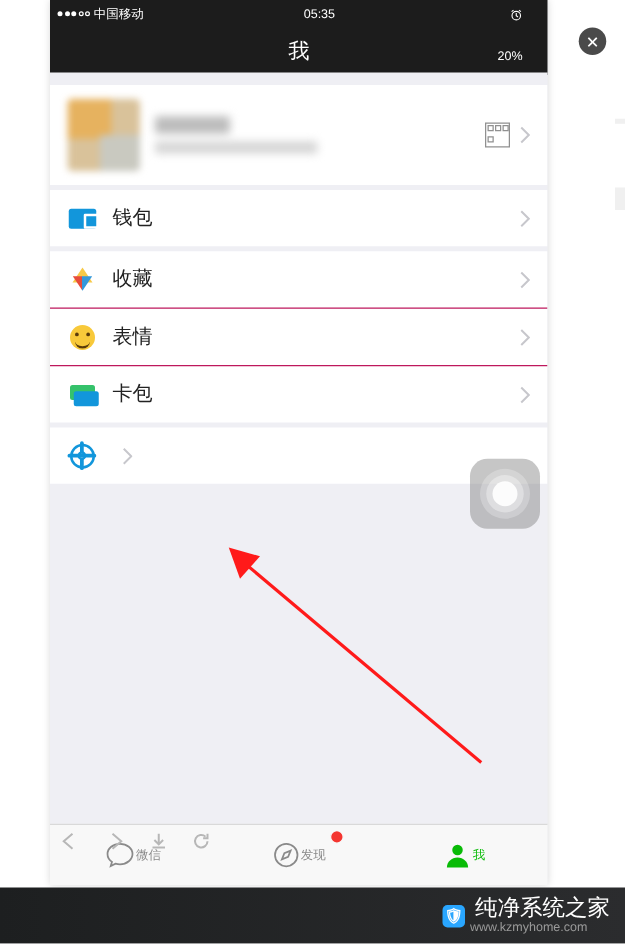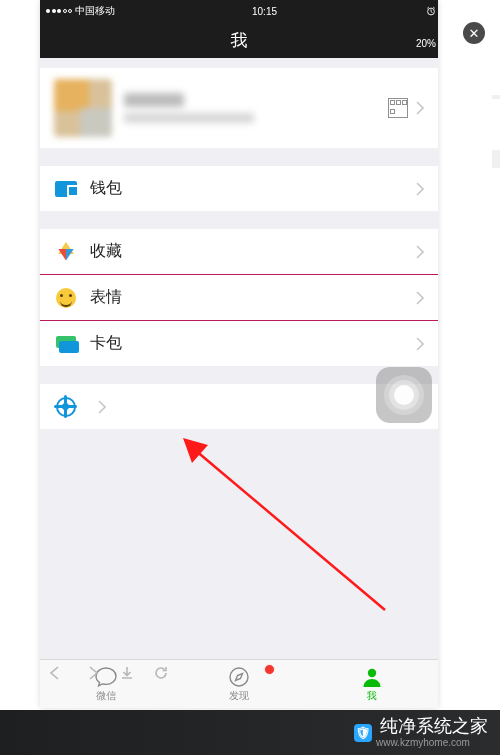--- a/index.html
+++ b/index.html
@@ -4,21 +4,21 @@
 <style>
   html,body{margin:0;padding:0;font-family:-apple-system,"Helvetica Neue",Arial,sans-serif;background:#fff;}
   #stage{position:relative;width:500px;height:755px;background:#fff;overflow:hidden;}
   .outer-close{position:absolute;right:15px;top:22px;width:22px;height:22px;border-radius:50%;background:#4a4a4a;color:#fff;display:flex;align-items:center;justify-content:center;font-size:13px;z-index:50;}
   .side-frag{position:absolute;right:0;background:#f0f0f0;width:8px;}
 
   
   .phone{position:absolute;left:40px;top:0;width:398px;height:708px;background:#efeff4;box-shadow:0 0 6px rgba(0,0,0,0.15);}
 
   
-  .statusbar{height:18px;background:#1c1c1c;color:#fff;font-size:10px;display:flex;align-items:center;padding:2px 2px 0 6px;justify-content:space-between;}
+  .statusbar{height:18px;background:#1c1c1c;color:#fff;font-size:10px;display:flex;align-items:center;padding:2px 20px 0 6px;justify-content:space-between;}
   .sb-left{display:flex;align-items:center;gap:3px;}
   .dots{display:flex;gap:1.5px;}
   .dot{width:4px;height:4px;border-radius:50%;background:#fff;}
   .dot.hollow{background:transparent;border:0.8px solid #fff;box-sizing:border-box;}
   .sb-right{display:flex;align-items:flex-end;gap:20px;flex-direction:column;}
   .battery{width:20px;height:9px;border:1px solid #fff;border-radius:2px;position:relative;}
   .battery::after{content:"";position:absolute;right:-3px;top:2px;width:2px;height:5px;background:#fff;border-radius:0 1px 1px 0;}
   .battery-fill{position:absolute;left:1px;top:1px;bottom:1px;width:20%;background:#fff;}
   .navbar{height:40px;background:#1c1c1c;color:#fff;display:flex;align-items:center;justify-content:center;font-size:17px;}
 
@@ -32,21 +32,21 @@
   .avatar .a3{position:absolute;right:0;bottom:0;width:55%;height:50%;background:#c9c9c0;}
   .name-block{flex:1;margin-left:12px;display:flex;flex-direction:column;gap:6px;filter:blur(3.5px);}
   .name-block .l1{height:14px;width:60px;background:#bcbcbc;border-radius:2px;}
   .name-block .l2{height:10px;width:130px;background:#d6d6d6;border-radius:2px;}
   .qr{width:18px;height:18px;border:1.5px solid #909090;position:relative;display:flex;flex-wrap:wrap;}
   .qr span{width:5px;height:5px;border:1px solid #909090;margin:0.5px;box-sizing:border-box;}
   .chevron{color:#c7c7cc;margin-left:8px;}
   .chevron svg{width:8px;height:14px;display:block;}
 
   
-  .section{margin-top:18px;background:#fff;}
+  .section{margin-top:4px;background:#fff;}
   .cell{height:45px;display:flex;align-items:center;padding:0 14px;border-bottom:1px solid #be185d;}
   .cell:last-child{border-bottom:none;}
   .cell .icon{width:24px;height:24px;display:flex;align-items:center;justify-content:center;margin-right:12px;}
   .cell .label{flex:1;font-size:16px;color:#222;}
 
   
   .ic-wallet{width:22px;height:16px;background:#1296db;border-radius:2px;position:relative;}
   .ic-wallet::after{content:"";position:absolute;right:-2px;top:4px;width:8px;height:8px;background:#1296db;border:2px solid #fff;border-radius:1px;}
   .ic-fav{position:relative;width:20px;height:20px;}
   .ic-fav::before{content:"";position:absolute;left:2px;top:0;width:0;height:0;border-left:8px solid transparent;border-right:8px solid transparent;border-bottom:12px solid #f7c948;}
@@ -70,21 +70,21 @@
   .assistive{position:absolute;right:6px;top:367px;width:56px;height:56px;border-radius:14px;background:rgba(120,120,120,0.42);display:flex;align-items:center;justify-content:center;z-index:30;}
   .assistive .r1{width:40px;height:40px;border-radius:50%;background:rgba(255,255,255,0.25);display:flex;align-items:center;justify-content:center;}
   .assistive .r2{width:30px;height:30px;border-radius:50%;background:rgba(255,255,255,0.35);display:flex;align-items:center;justify-content:center;}
   .assistive .r3{width:20px;height:20px;border-radius:50%;background:rgba(255,255,255,0.9);}
 
   
   .arrow{position:absolute;pointer-events:none;z-index:40;}
 
   
   .tabbar{position:absolute;left:0;right:0;bottom:0;height:48px;background:#f8f8f8;border-top:1px solid #d9d9d9;display:flex;}
-  .tab{flex:1;display:flex;flex-direction:column;align-items:center;justify-content:center;gap:1px;font-size:10px;color:#8a8a8a;position:relative;font-family:Liberation Serif, serif;}
+  .tab{flex:1;display:flex;flex-direction:row;align-items:center;justify-content:center;gap:1px;font-size:10px;color:#8a8a8a;position:relative;font-family:Liberation Serif, serif;}
   .tab.active{color:#09bb07;}
   .tab .ticon{height:22px;display:flex;align-items:center;justify-content:center;}
   .tab .ticon svg{display:block;}
   .badge{position:absolute;top:4px;right:30px;width:9px;height:9px;border-radius:50%;background:#f43530;border:1px solid #f8f8f8;}
 
   
   .watermark{position:absolute;left:0;right:0;bottom:0;height:45px;background:linear-gradient(90deg,#1d1f20,#2b2c2e);display:flex;align-items:center;justify-content:flex-end;padding:0 12px;color:#d9d9d9;font-size:12px;gap:8px;}
   .watermark .logo{width:18px;height:18px;border-radius:4px;background:#29a6ff;display:flex;align-items:center;justify-content:center;color:#fff;font-size:12px;font-weight:bold;}
   .watermark .title{color:#fff;font-size:18px;}
   .watermark .url{color:#9a9a9a;font-size:10px;margin-left:-4px;}
@@ -107,21 +107,21 @@
       <div class="sb-left">
         <div class="dots">
           <div class="dot"></div>
             <div class="dot"></div>
             <div class="dot"></div>
           <div class="dot hollow"></div>
             <div class="dot hollow"></div>
         </div>
         <span>中国移动</span>
       </div>
-      <span>10:15</span>
+      <span>05:35</span>
       <div class="sb-right">
         <span>
           <svg width="9" height="10" viewBox="0 0 9 10">
               <path d="M2 4V2.6a2.5 2.5 0 015 0V4h.7a.6.6 0 01.6.6v4.2a.6.6 0 01-.6.6H1.3a.6.6 0 01-.6-.6V4.6a.6.6 0 01.6-.6H2zm1 0h3V2.7a1.5 1.5 0 10-3 0V4z" fill="#fff"></path>
             </svg>
         </span>
         <span>
           <svg width="10" height="10" viewBox="0 0 10 10">
               <path d="M0.5 4.5L9.2 0.7 5.4 9.4 4.3 5.6z" fill="none" stroke="#fff" stroke-width="0.9"></path>
             </svg>

